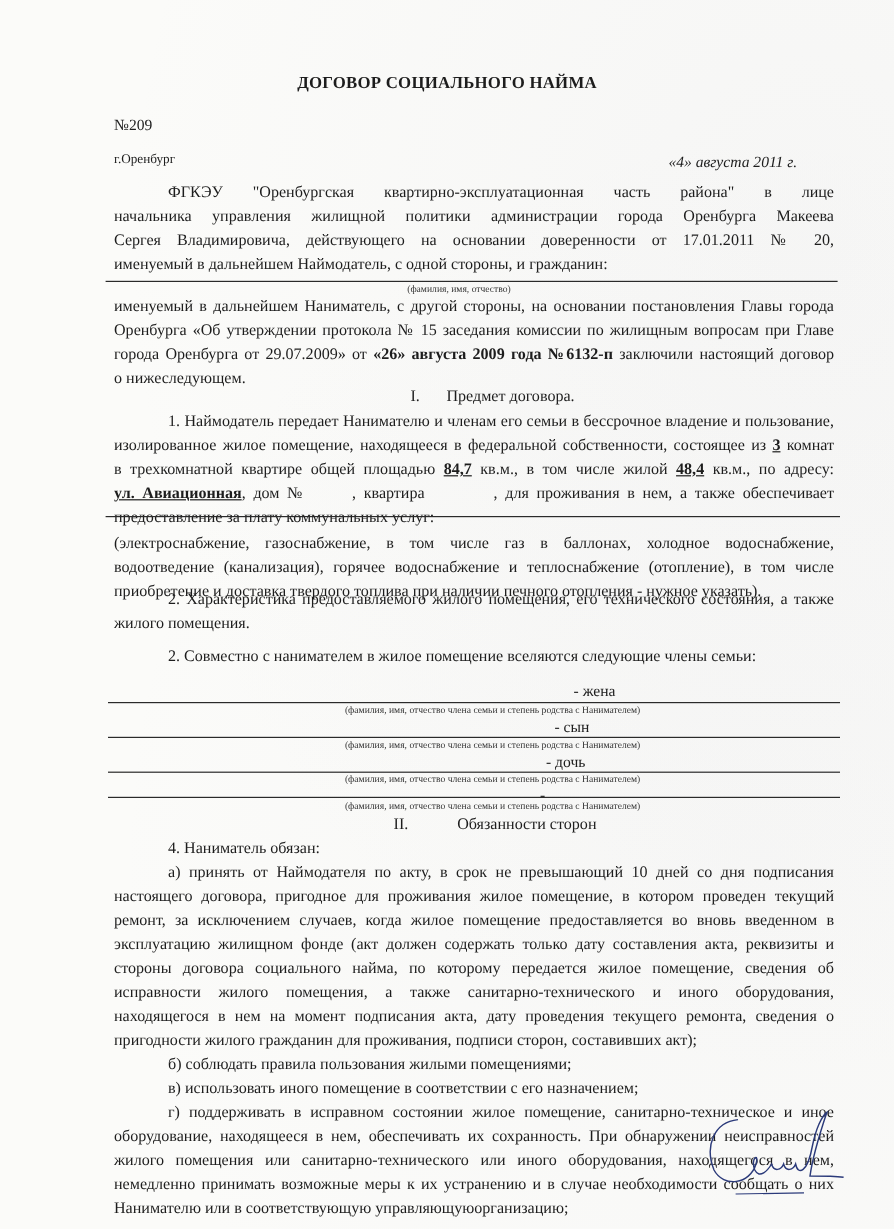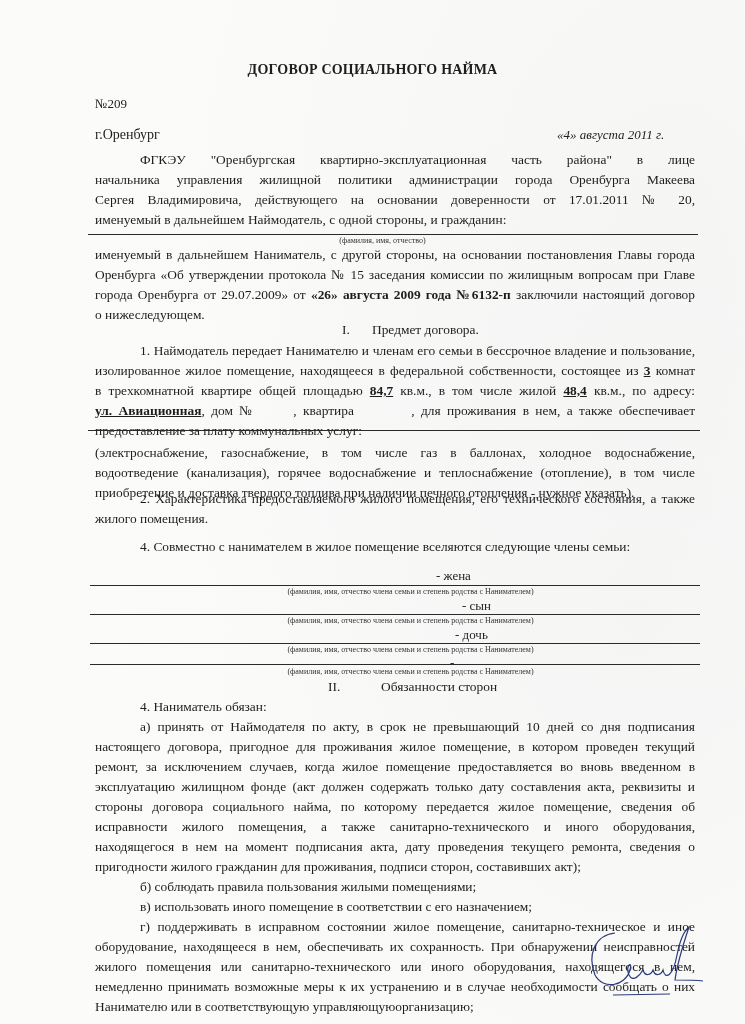--- a/index.html
+++ b/index.html
@@ -13,21 +13,21 @@
   .page { position: absolute; left: 0; top: 0; width: 745px; height: 1024px; }
   .ghost {
     position: absolute; left: 0; top: 0; width: 745px; height: 1024px;
     background:
       radial-gradient(ellipse at 90% 20%, rgba(200,200,210,0.10), transparent 60%),
       radial-gradient(ellipse at 85% 70%, rgba(200,200,210,0.08), transparent 60%);
   }
   .abs { position: absolute; white-space: nowrap; }
   .title { left: 0; width: 745px; top: 62px; text-align: center; font-weight: bold; font-size: 14px; letter-spacing: 0.2px; }
   .num { left: 95px; top: 96px; font-size: 13px; }
-  .city { left: 95px; top: 127px; font-size: 14px; }
+  .city { left: 95px; top: 127px; font-size: 11px; }
   .date { left: 557px; top: 127px; font-size: 13px; font-style: italic; }
   .para { position: absolute; left: 95px; width: 600px; font-size: 13.4px; line-height: 20px; text-align: justify; }
   .para .line { display: block; text-align: justify; text-align-last: justify; white-space: nowrap; height: 20px; }
   .para .line.last { text-align-last: left; }
   .indent { padding-left: 45px; }
   .hr { position: absolute; height: 1px; background: #2a2a2a; }
   .caption { position: absolute; left: 0; width: 745px; text-align: center; font-size: 8px; color: #333; }
   .fam-right { position: absolute; font-size: 13px; }
   .section { position: absolute; font-size: 13.4px; }
   b.u, span.u { text-decoration: underline; }
@@ -79,24 +79,24 @@
     <span class="line">водоотведение (канализация), горячее водоснабжение и теплоснабжение (отопление), в том числе</span>
     <span class="line last">приобретение и доставка твердого топлива при наличии печного отопления  - нужное указать).</span>
   </div>
 
   <div class="para" style="top:489px;">
     <span class="line indent">2.  Характеристика предоставляемого жилого помещения, его технического состояния, а также</span>
     <span class="line last">жилого помещения.</span>
   </div>
 
   <div class="para" style="top:537px;">
-    <span class="line indent last">4.  Совместно с нанимателем в жилое помещение вселяются следующие члены семьи:</span>
+    <span class="line indent last">2.  Совместно с нанимателем в жилое помещение вселяются следующие члены семьи:</span>
   </div>
 
-  <div class="fam-right" style="left:436px; top:568px;">- жена</div>
+  <div class="fam-right" style="left:478px; top:568px;">- жена</div>
   <div class="hr" style="left:90px; width:610px; top:585px;"></div>
   <div class="caption" style="top:587px; left:38px;">(фамилия, имя, отчество члена семьи и степень родства с Нанимателем)</div>
 
   <div class="fam-right" style="left:462px; top:598px;">- сын</div>
   <div class="hr" style="left:90px; width:610px; top:614px;"></div>
   <div class="caption" style="top:616px; left:38px;">(фамилия, имя, отчество члена семьи и степень родства с Нанимателем)</div>
 
   <div class="fam-right" style="left:455px; top:627px;">- дочь</div>
   <div class="hr" style="left:90px; width:610px; top:643px;"></div>
   <div class="caption" style="top:645px; left:38px;">(фамилия, имя, отчество члена семьи и степень родства с Нанимателем)</div>

